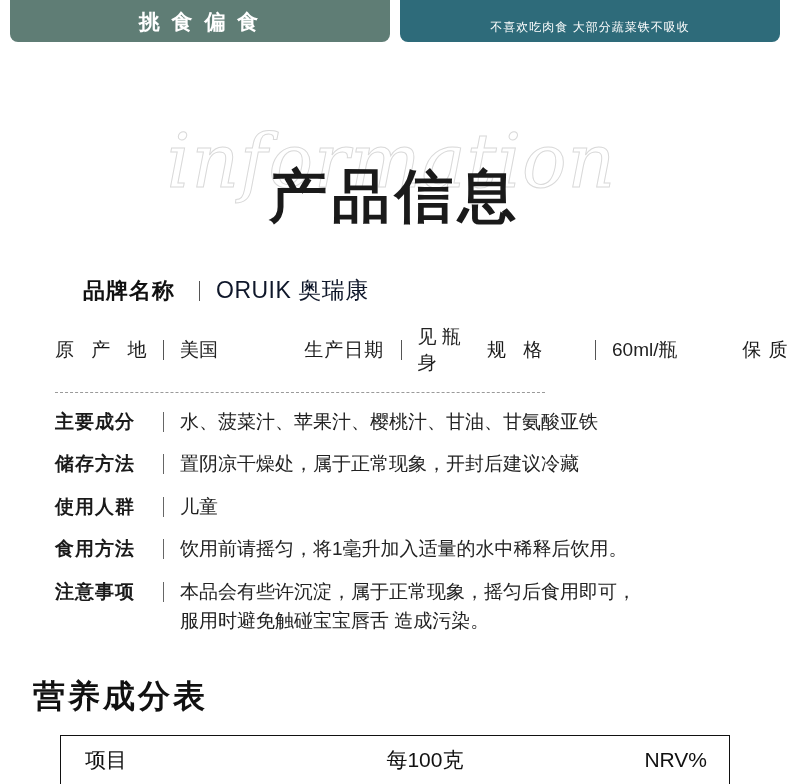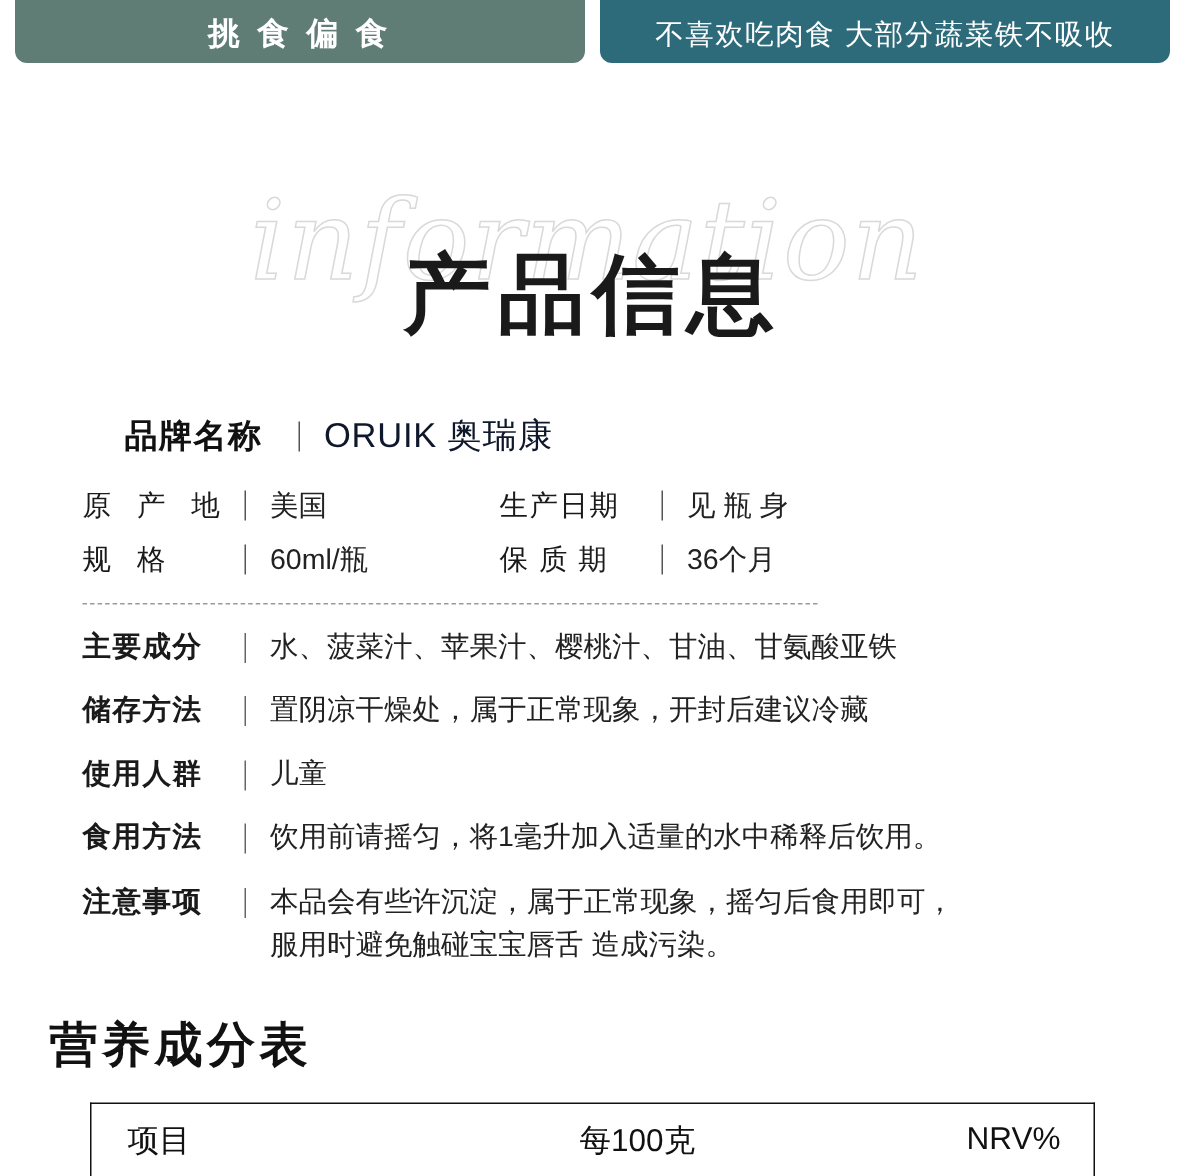--- a/index.html
+++ b/index.html
@@ -38,21 +38,21 @@
     padding-bottom: 6px;
   }
   .top-card.left {
     background: #5f7d75;
   }
   .top-card.right {
     background: #2e6b7a;
   }
   .top-card .txt {
     color: #ffffff;
-    font-size: 19px;
+    font-size: 12px;
     letter-spacing: 1px;
     white-space: nowrap;
   }
   .top-card.left .txt {
     font-weight: bold;
     font-size: 21px;
     letter-spacing: 3px;
   }
 
   
@@ -119,21 +119,20 @@
   }
   .brand-value {
     font-size: 23px;
     font-weight: normal;
     color: #0f172a;
     letter-spacing: 0.5px;
   }
 
   .two-col {
     display: flex;
-    flex-direction: column;
     gap: 10px;
   }
   .pair-row {
     display: flex;
     align-items: center;
   }
   .cell {
     display: flex;
     align-items: center;
   }

